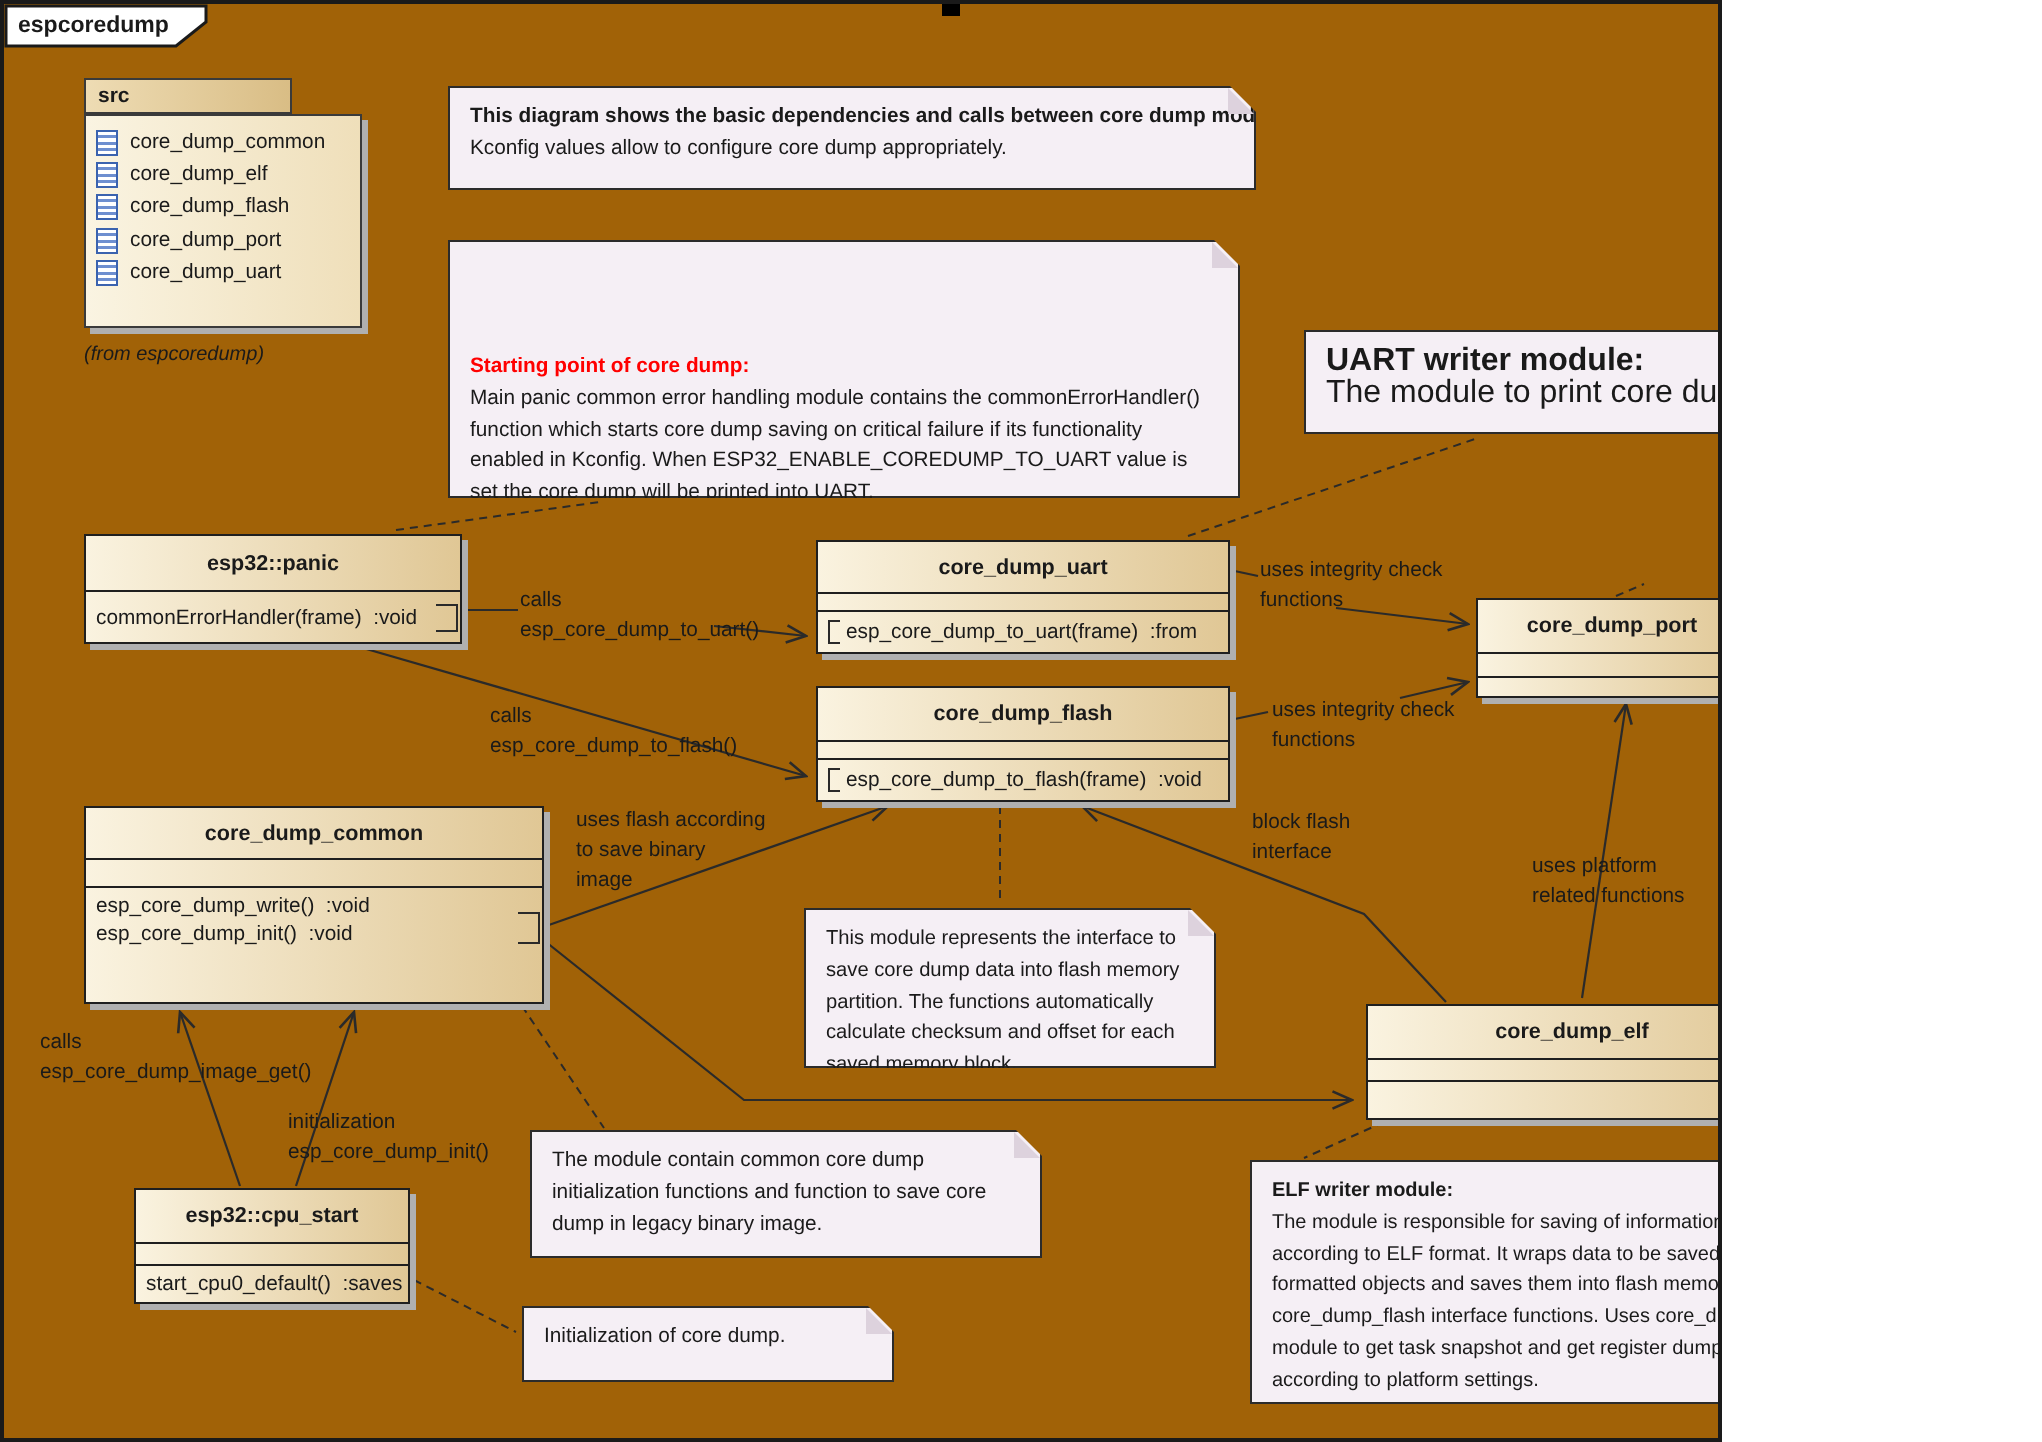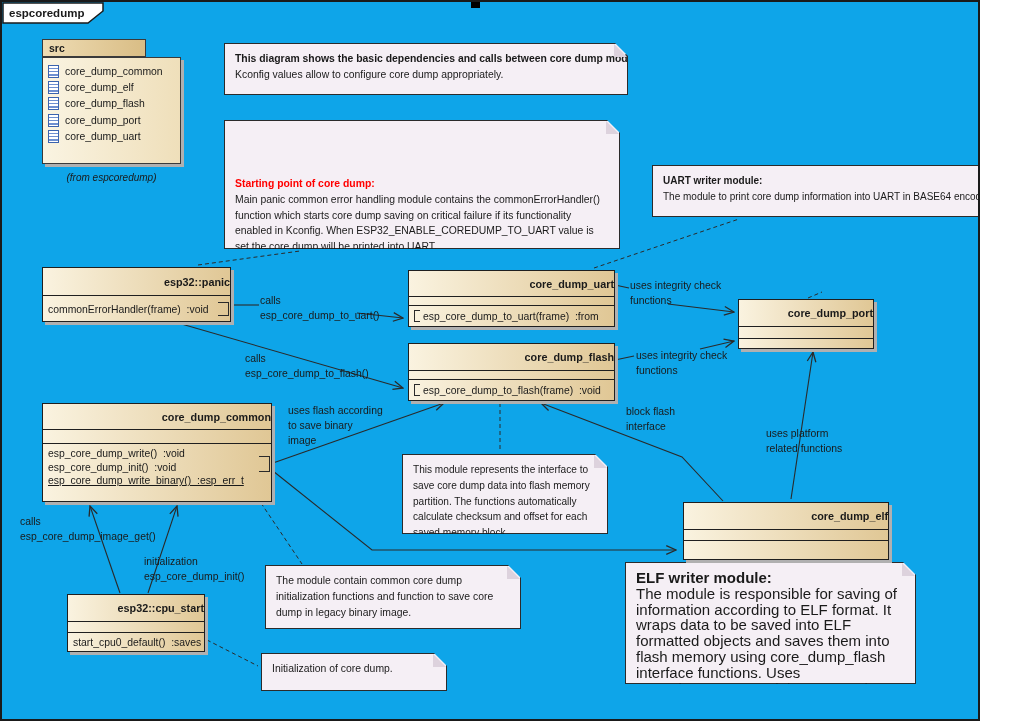--- a/index.html
+++ b/index.html
@@ -1,54 +1,54 @@
 <!DOCTYPE html>
 <html style="--class-fill-light: #faf3e0; --class-fill-dark: #e0c795; --note-fill: #f5eff5; --shadow: #b0b0b0; --accent-red: #ff0000; --icon-blue: #3b63af; --line: #2a2a2a;"><head>
 <meta charset="utf-8">
 <style>
   html,body { margin:0; padding:0; background:#fff; }
   .stage {
-    position:relative; width:980px; height:721px; background:#0ea5e9;
+    position:relative; width:861px; height:721px; background:#a16207;
     border:2px solid #1a1a1a; box-sizing:border-box; overflow:hidden;
     font-family:"Liberation Sans","DejaVu Sans",sans-serif; color:#1a1a1a;
   }
   .layer { position:absolute; left:0; top:0; width:1021px; height:721px; pointer-events:none; }
 
   .frame-title { position:absolute; left:7px; top:5px; font-size:11.5px; font-weight:bold; }
   .notch { position:absolute; left:469px; top:0; width:9px; height:6px; background:#000; }
 
   
   .pkg-tab { position:absolute; left:40px; top:37px; width:104px; height:18px;
     background:linear-gradient(90deg,#eedcb4,#d9bd85); border:1px solid #3a3a3a; box-sizing:border-box;
     font-size:10.5px; font-weight:bold; line-height:16px; padding-left:6px; }
   .pkg-body { position:absolute; left:40px; top:55px; width:139px; height:107px;
     background:linear-gradient(90deg,#faf4e2,#efdfba); border:1px solid #3a3a3a; box-sizing:border-box;
     box-shadow:3px 3px 0 var(--shadow,#b0b0b0); padding-top:5px; }
   .pkg-row { display:flex; align-items:center; gap:6px; height:16.4px; padding-left:5px; font-size:10.4px; }
   .fileicon { width:11px; height:13px; flex:0 0 auto; border:1px solid var(--icon-blue,#3b63af);
     background:repeating-linear-gradient(180deg,#ffffff 0 1.6px, #6e8fd0 1.6px 3.2px); box-sizing:border-box; }
-  .pkg-from { position:absolute; left:40px; top:170px; width:139px; text-align:center;
+  .pkg-from { position:absolute; left:40px; top:170px; width:139px; text-align:left;
     font-size:10px; font-style:italic; }
 
   
   .note { position:absolute; background:var(--note-fill,#f5eff5); border:1px solid #2b2b2b; box-sizing:border-box;
     clip-path:polygon(0 0, calc(100% - 13px) 0, 100% 13px, 100% 100%, 0 100%);
     filter:drop-shadow(3px 3px 0 var(--shadow,#b0b0b0));
     padding:7px 10px 4px 10px; font-size:10.4px; line-height:15.8px; }
   .note .fold { position:absolute; top:0; right:0; width:13px; height:13px;
     background:#ddd2dd; clip-path:polygon(0 0, 100% 100%, 0 100%); }
   .nt { font-weight:bold; }
   .nt.red { color:var(--accent-red,#ff0000);margin-top:48px; }
   .nowrap { white-space:nowrap; }
 
   
   .cls { position:absolute; border:1px solid #1f1f1f; box-sizing:border-box;
     background:linear-gradient(90deg,var(--class-fill-light,#faf3e0),var(--class-fill-dark,#e0c795));
     box-shadow:3px 3px 0 var(--shadow,#b0b0b0); }
-  .cls-title { font-size:10.8px; font-weight:bold; text-align:right; border-bottom:1px solid #1f1f1f; box-sizing:border-box; }
+  .cls-title { font-size:10.8px; font-weight:bold; text-align:center; border-bottom:1px solid #1f1f1f; box-sizing:border-box; }
   .cls-attrs { border-bottom:1px solid #1f1f1f; box-sizing:border-box; }
   .cls-methods { position:relative; }
   .mrow { display:flex; align-items:center; padding-left:5px; font-size:10.4px; }
   .mtext { white-space:pre; }
   .mtext.u { text-decoration:underline; }
   .bracket-l { display:inline-block; width:6px; height:12px; border:1px solid #2a2a2a; border-right:none;
     box-sizing:border-box; margin-right:3px; flex:0 0 auto; }
   .anchor-r { position:absolute; right:1px; width:11px; border:1px solid #2a2a2a; border-left:none; box-sizing:border-box; }
 
   
@@ -128,21 +128,21 @@
     <div class="nt nowrap">This diagram shows the basic dependencies and calls between core dump modules.</div>
     <div>Kconfig values allow to configure core dump appropriately.</div>
   </div>
 
   <div class="note" style="left:222px;top:118px;width:396px;height:129px">
     <span class="fold"></span>
     <div class="nt red">Starting point of core dump:</div>
     <div>Main panic  common error handling module contains the commonErrorHandler() function which starts core dump saving on critical failure if its functionality enabled in Kconfig. When ESP32_ENABLE_COREDUMP_TO_UART value is set the core dump will be printed into UART, ESP32_ENABLE_COREDUMP_TO_FLASH selects saving into flash partition. Format of core dump can be selected using ESP32_COREDUMP_DATA_FORMAT_ELF, ESP32_COREDUMP_DATA_FORMAT_BIN.</div>
   </div>
 
-  <div class="note" style="left:650px;top:163px;width:340px;height:52px;font-size:10px">
+  <div class="note" style="left:650px;top:163px;width:340px;height:52px;font-size:16px">
     <span class="fold"></span>
     <div class="nt nowrap">UART writer module:</div>
     <div class="nowrap">The module to print core dump information into UART in BASE64 encoding.</div>
   </div>
 
 
   <div class="note" style="left:400px;top:452px;width:206px;height:80px;font-size:10.1px">
     <span class="fold"></span>
     <div>This module represents the interface to save core dump data into flash memory partition. The functions automatically calculate checksum and offset for each saved memory block.</div>
   </div>
@@ -150,21 +150,21 @@
   <div class="note" style="left:263px;top:563px;width:256px;height:64px">
     <span class="fold"></span>
     <div>The module contain common core dump initialization functions and function to save core dump in legacy binary image.</div>
   </div>
 
   <div class="note" style="left:259px;top:651px;width:186px;height:38px">
     <span class="fold"></span>
     <div class="nowrap">Initialization of core dump.</div>
   </div>
 
-  <div class="note" style="left:623px;top:560px;width:291px;height:122px;font-size:15px">
+  <div class="note" style="left:623px;top:578px;width:291px;height:122px;font-size:10px">
     <span class="fold"></span>
     <div class="nt">ELF writer module:</div>
     <div>The module is responsible for saving of information according to ELF format. It wraps data to be saved into ELF formatted objects and saves them into flash memory using core_dump_flash interface functions. Uses core_dump_port module to get task snapshot and get register dumps according to platform settings.</div>
   </div>
 
   <div class="cls" style="left:40px;top:265px;width:189px;height:55px">
     <div class="cls-title" style="height:28px;line-height:28px">esp32::panic</div>
     <div class="cls-methods" style="height:26px">
       <div class="mrow" style="height:26px">
         <span class="mtext">commonErrorHandler(frame)  :void</span>
@@ -204,23 +204,20 @@
   <div class="cls" style="left:40px;top:401px;width:230px;height:99px">
     <div class="cls-title" style="height:26px;line-height:26px">core_dump_common</div>
     <div class="cls-attrs" style="height:14px"></div>
     <div class="cls-methods" style="height:57px;padding-top:3px">
       <div class="mrow" style="height:13.6px">
         <span class="mtext">esp_core_dump_write()  :void</span>
       </div>
       <div class="mrow" style="height:13.6px">
         <span class="mtext">esp_core_dump_init()  :void</span>
       </div>
-      <div class="mrow" style="height:13.6px">
-        <span class="mtext u">esp_core_dump_write_binary()  :esp_err_t</span>
-      </div>
       <span class="anchor-r" style="top:12px;height:16px"></span>
     </div>
   </div>
 
   <div class="cls" style="left:681px;top:500px;width:206px;height:58px">
     <div class="cls-title" style="height:27px;line-height:27px">core_dump_elf</div>
     <div class="cls-attrs" style="height:11px"></div>
   </div>
 
   <div class="cls" style="left:65px;top:592px;width:138px;height:58px">

